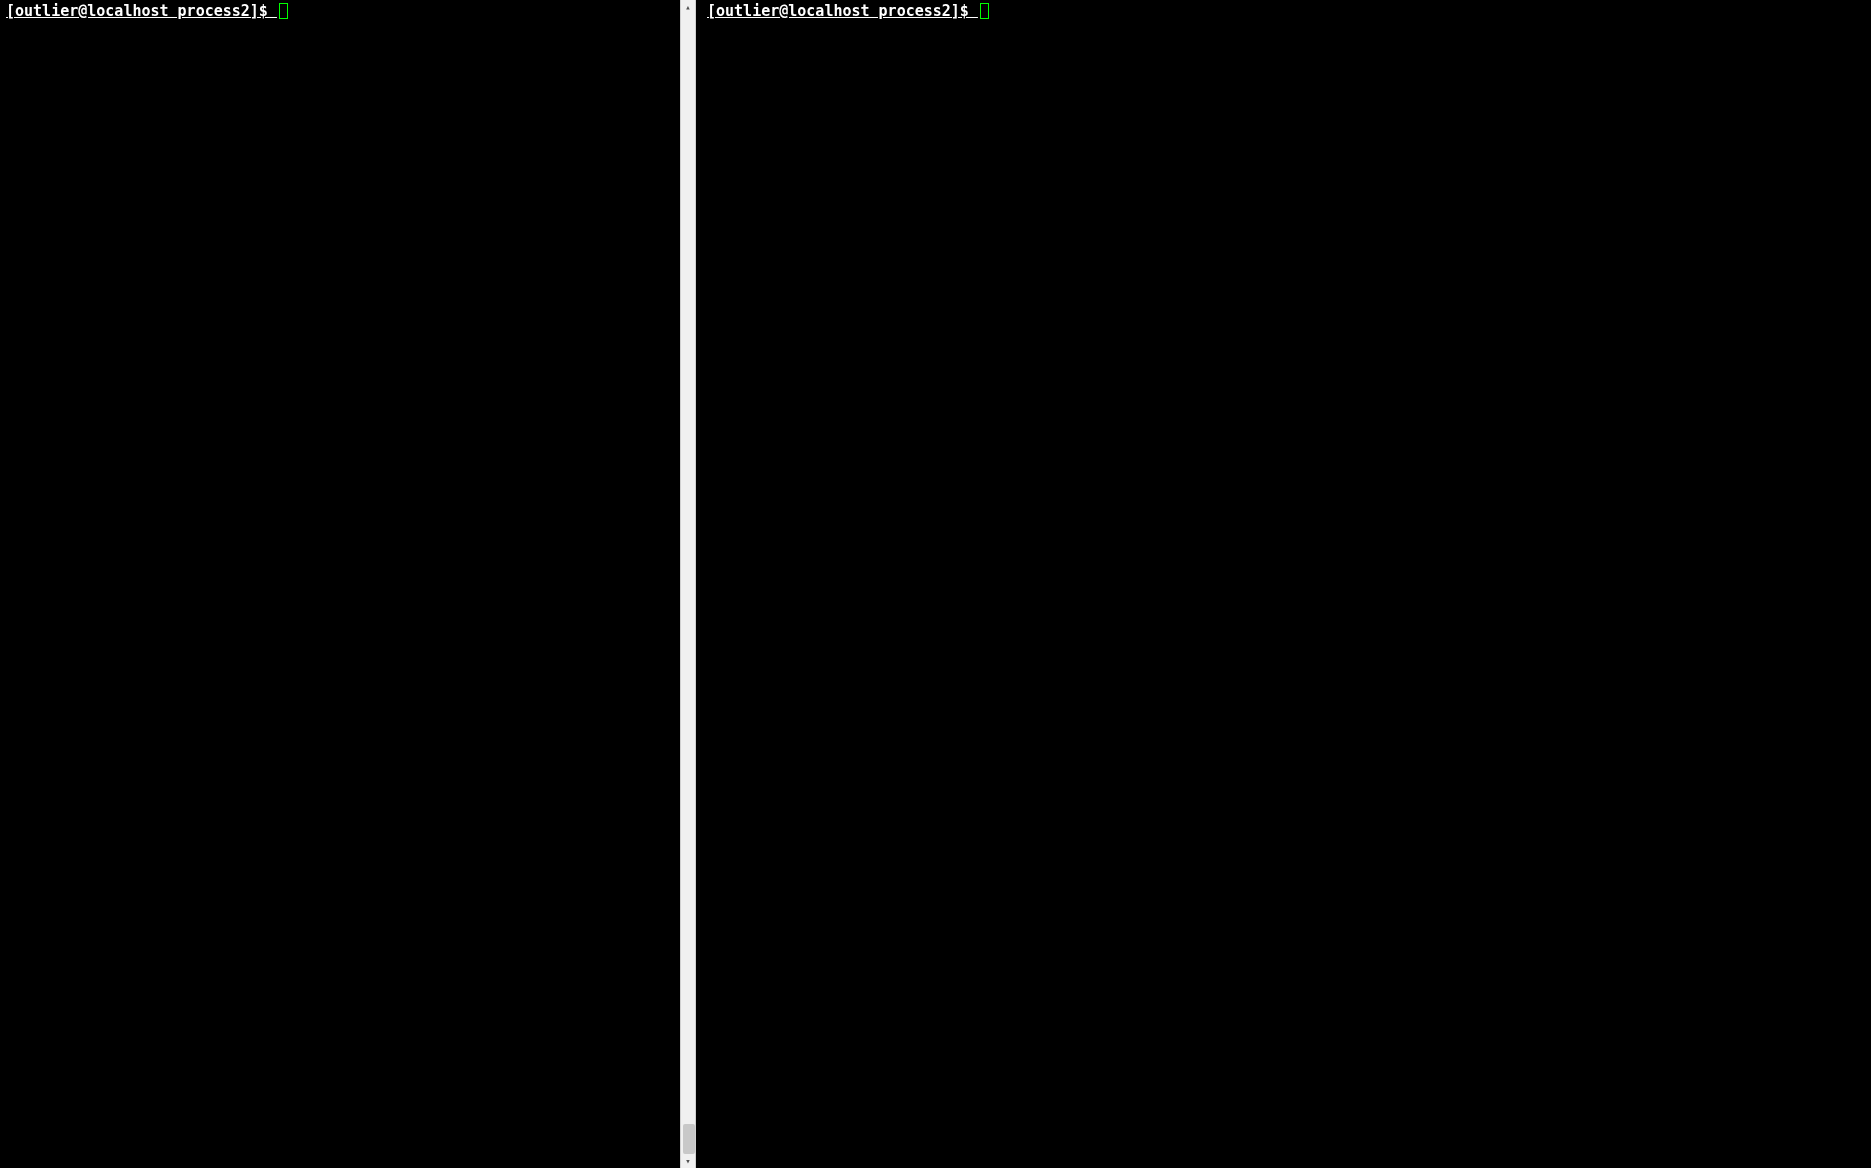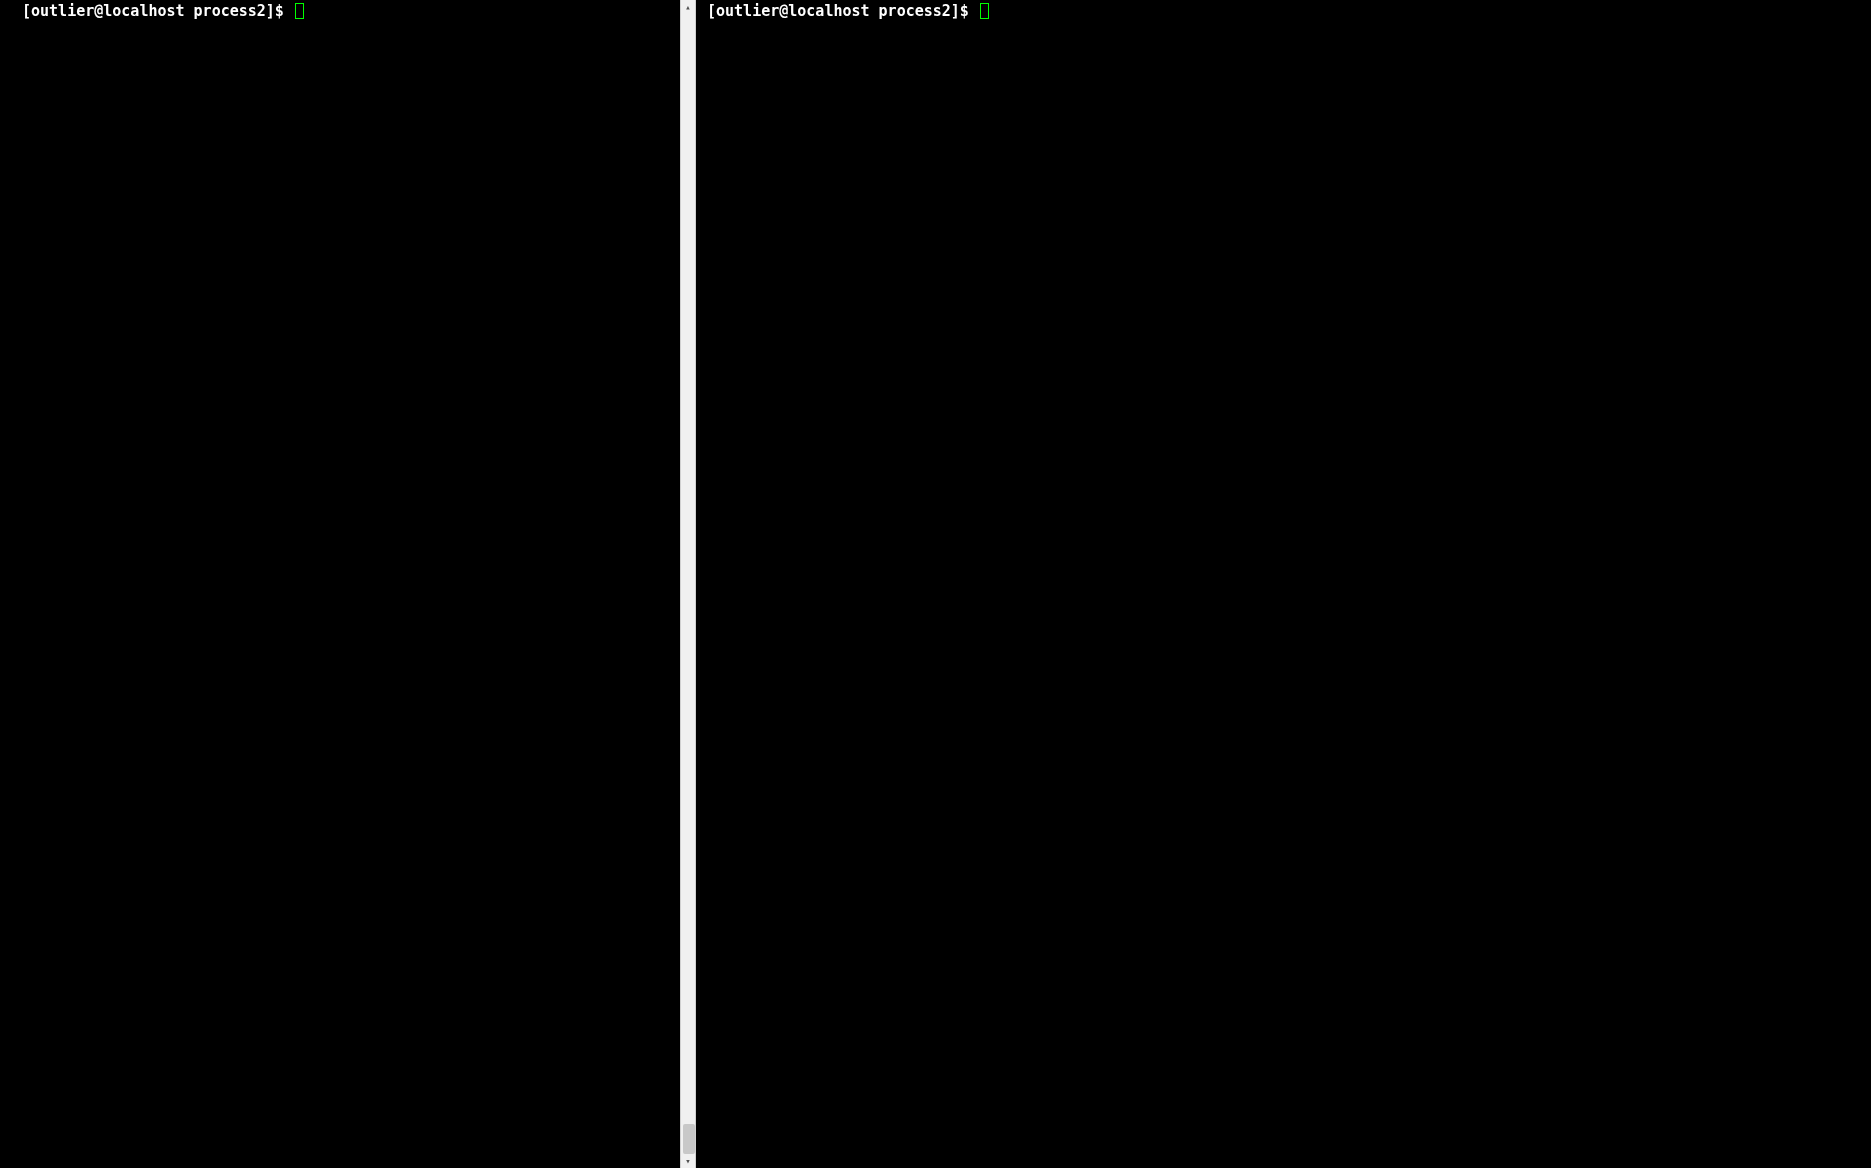--- a/index.html
+++ b/index.html
@@ -12,22 +12,23 @@
       height: 1168px;
       background: #000000;
       font-family: "DejaVu Sans Mono", "Liberation Mono", "Consolas", monospace;
       font-size: 15px;
       overflow: hidden;
       display: flex;
     }
     .terminal-pane {
       background: #000000;
       color: #ffffff;
-      padding: 2px 22px;
+      padding: 2px 6px;
       position: relative;
+      text-decoration: underline;
     }
     .left-pane {
       width: 680px;
       height: 100%;
     }
     .right-pane {
       flex: 1;
       height: 100%;
       padding-left: 8px;
     }

